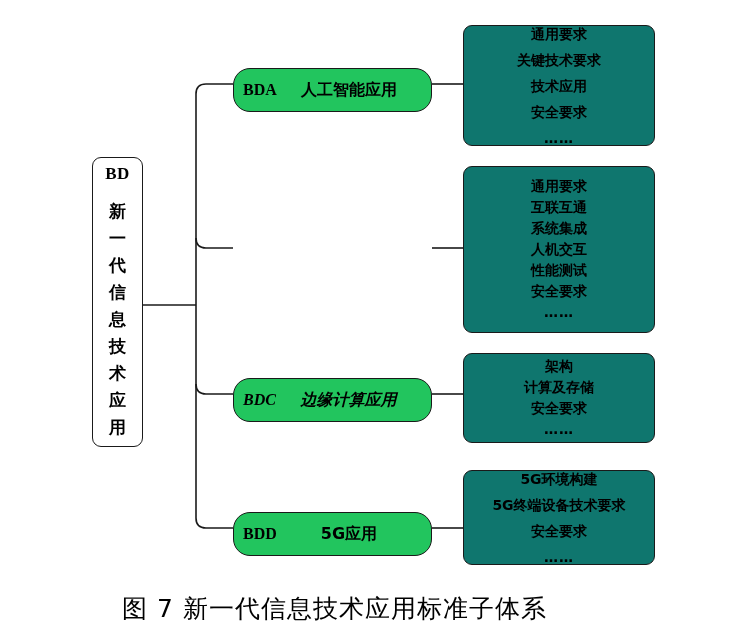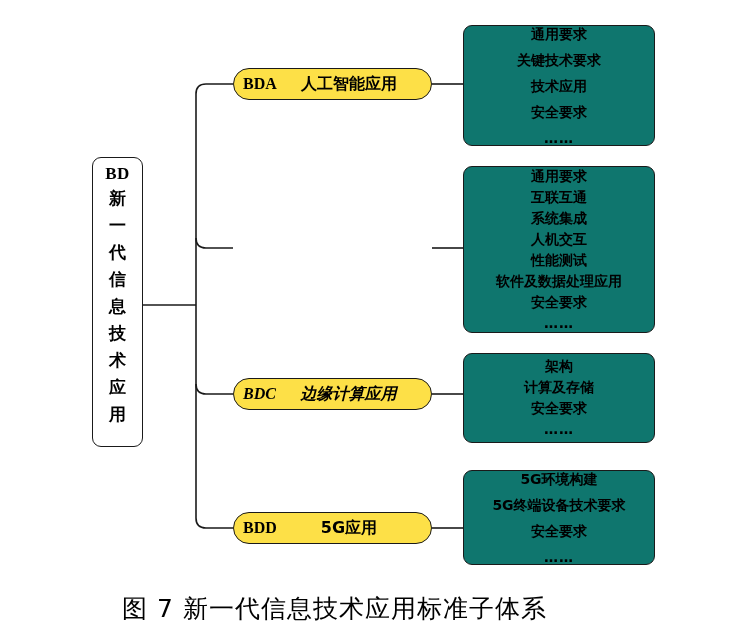--- a/index.html
+++ b/index.html
@@ -53,32 +53,32 @@
     letter-spacing: 0.5px;
   }
   .root-name {
     font-family: "DejaVu Sans", "Liberation Sans", sans-serif;
     font-weight: bold;
     font-size: 17px;
     line-height: 27px;
     text-align: center;
     width: 24px;
     word-break: break-all;
-    margin-top: 1px;
+    margin-top: 14px;
   }
 
   
   .branch-node {
     position: absolute;
     left: 233px;
     width: 199px;
-    height: 32px;
+    height: 44px;
     border: 1.6px solid #1a1a1a;
     border-radius: 17px;
-    background: #fde047;
+    background: #22c55e;
     box-sizing: border-box;
     display: flex;
     align-items: center;
   }
   .branch-code {
     font-family: "Liberation Serif", "DejaVu Serif", serif;
     font-weight: bold;
     font-size: 16px;
     padding-left: 9px;
     white-space: nowrap;
@@ -183,21 +183,20 @@
     <div class="detail-item">安全要求</div>
     <div class="detail-item ellipsis">……</div>
   </div>
 
   <div class="detail-box tight" style="top:166px; height:167px;">
     <div class="detail-item">通用要求</div>
     <div class="detail-item">互联互通</div>
     <div class="detail-item">系统集成</div>
     <div class="detail-item">人机交互</div>
     <div class="detail-item">性能测试</div>
-    <div class="detail-item">软件及数据处理应用</div>
     <div class="detail-item">安全要求</div>
     <div class="detail-item ellipsis">……</div>
   </div>
 
   <div class="detail-box tight" style="top:353px; height:90px;">
     <div class="detail-item">架构</div>
     <div class="detail-item">计算及存储</div>
     <div class="detail-item">安全要求</div>
     <div class="detail-item ellipsis">……</div>
   </div>

